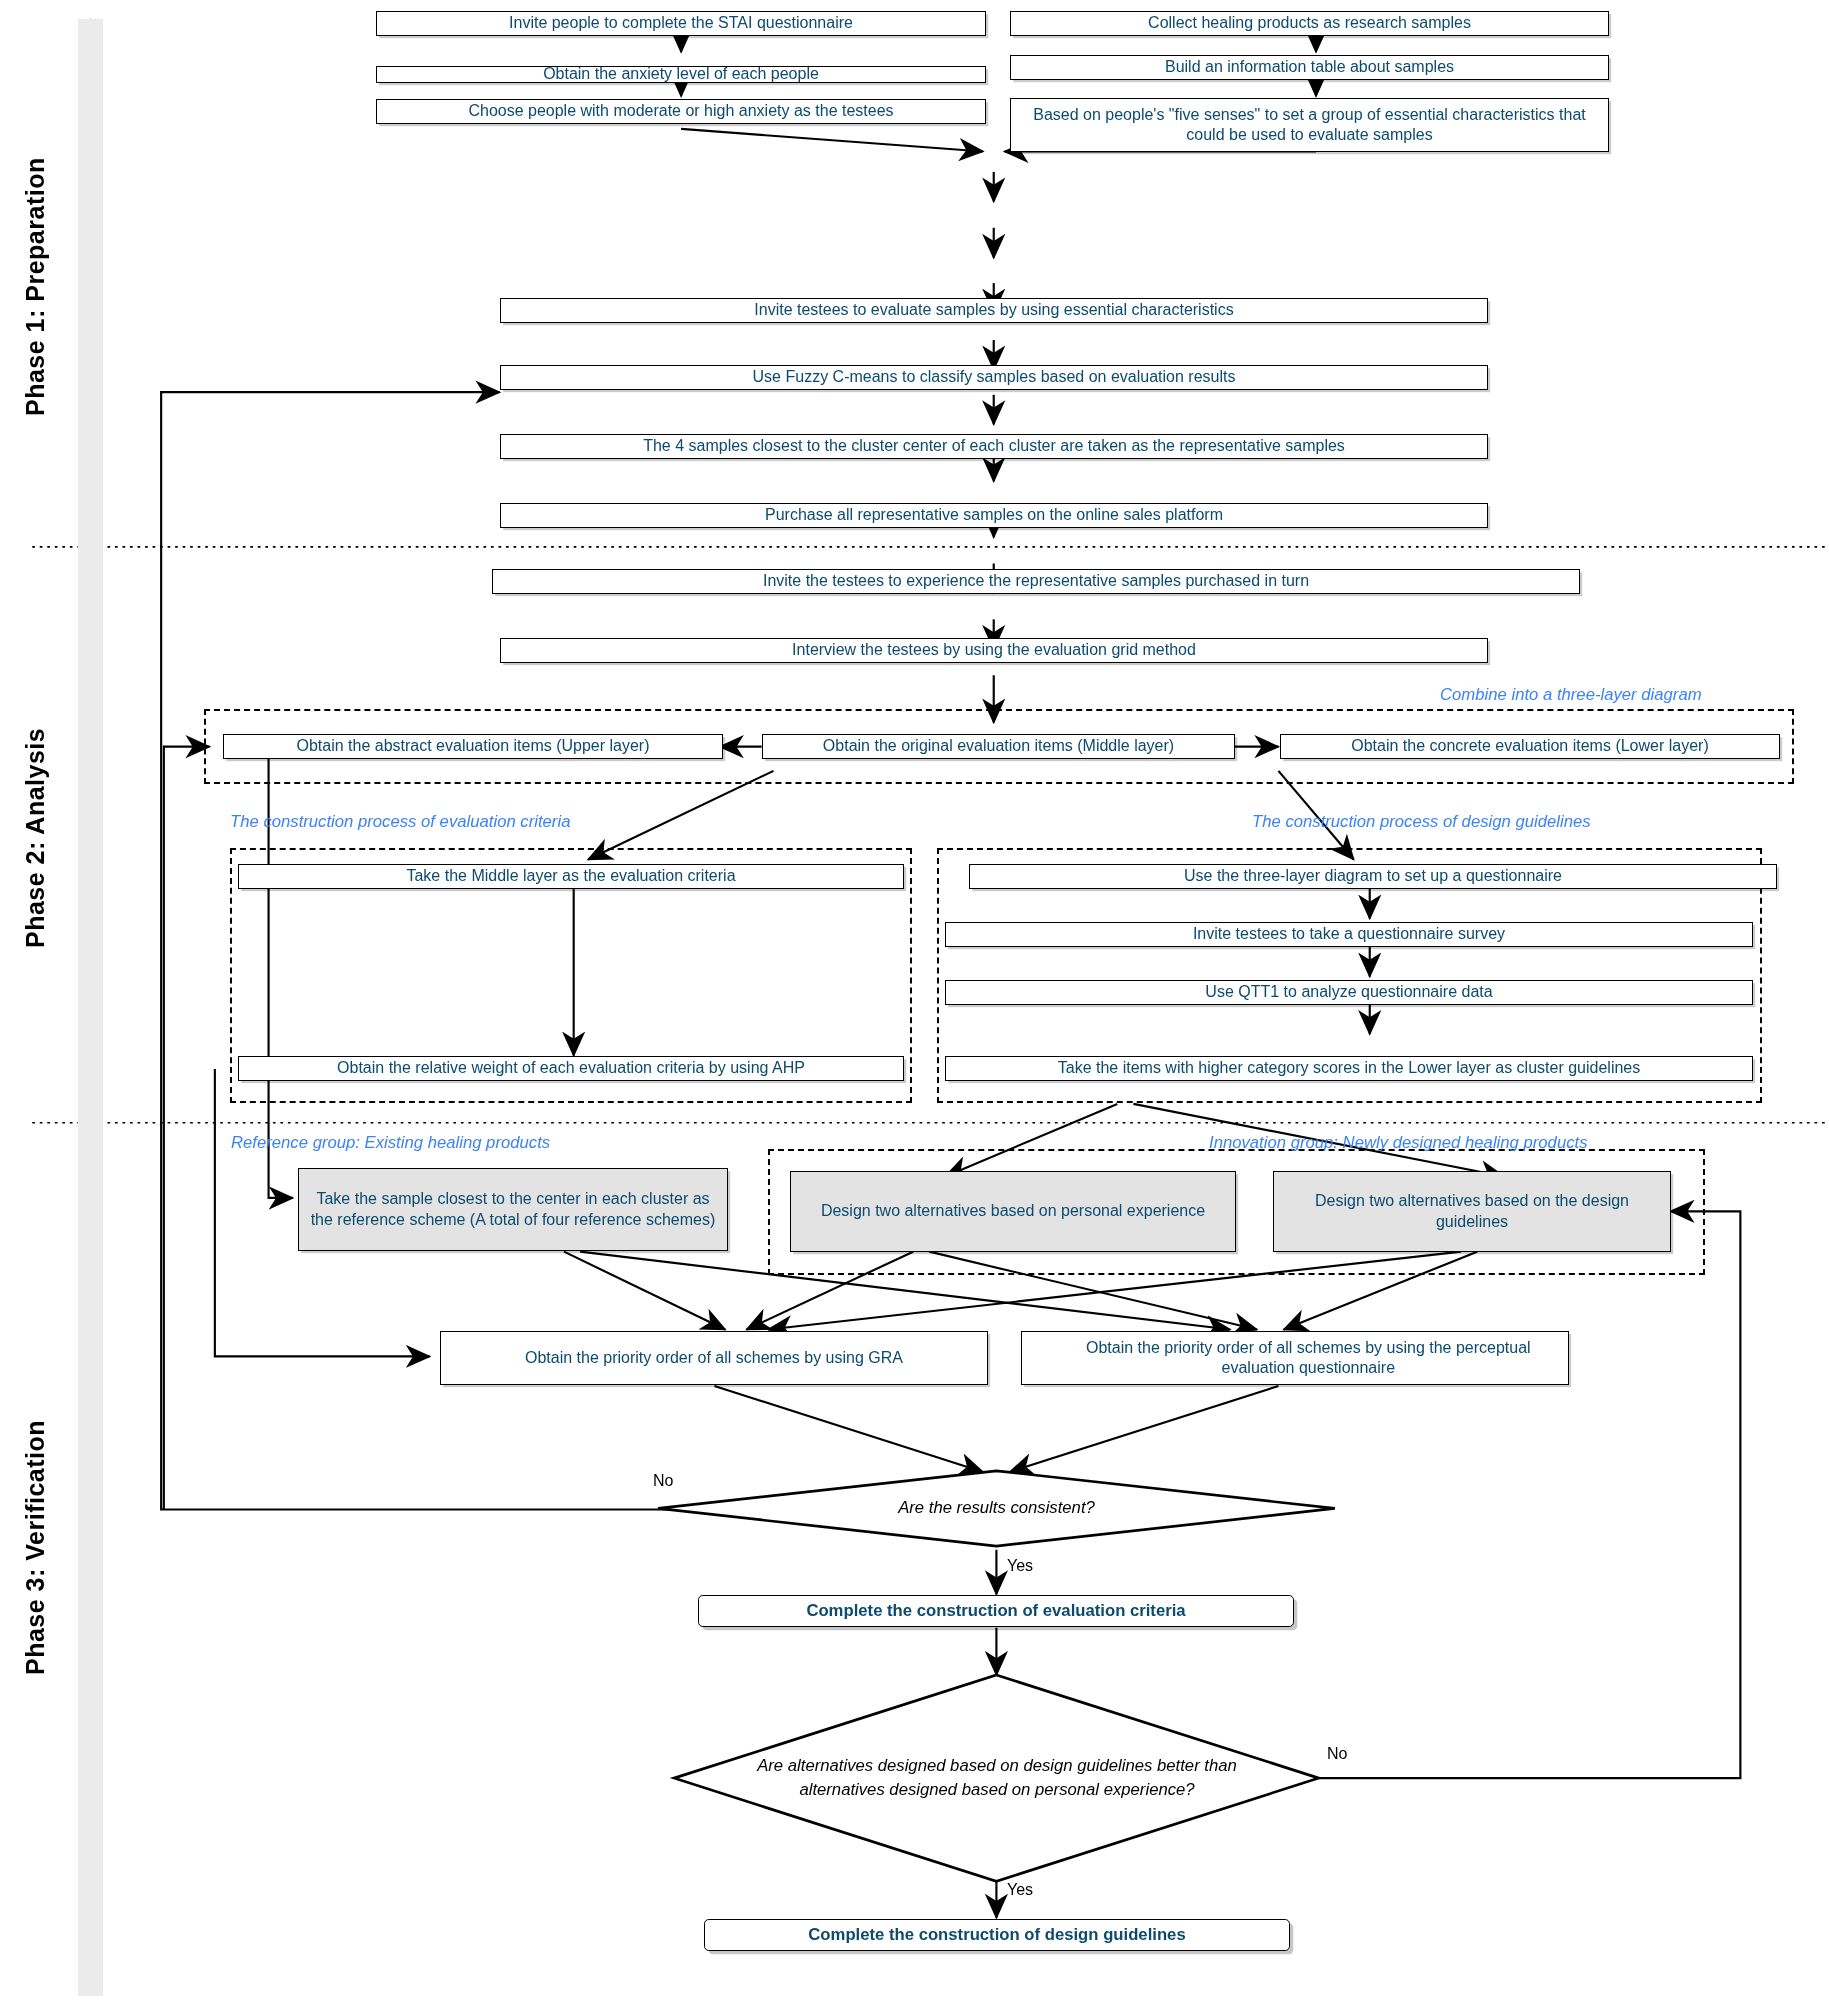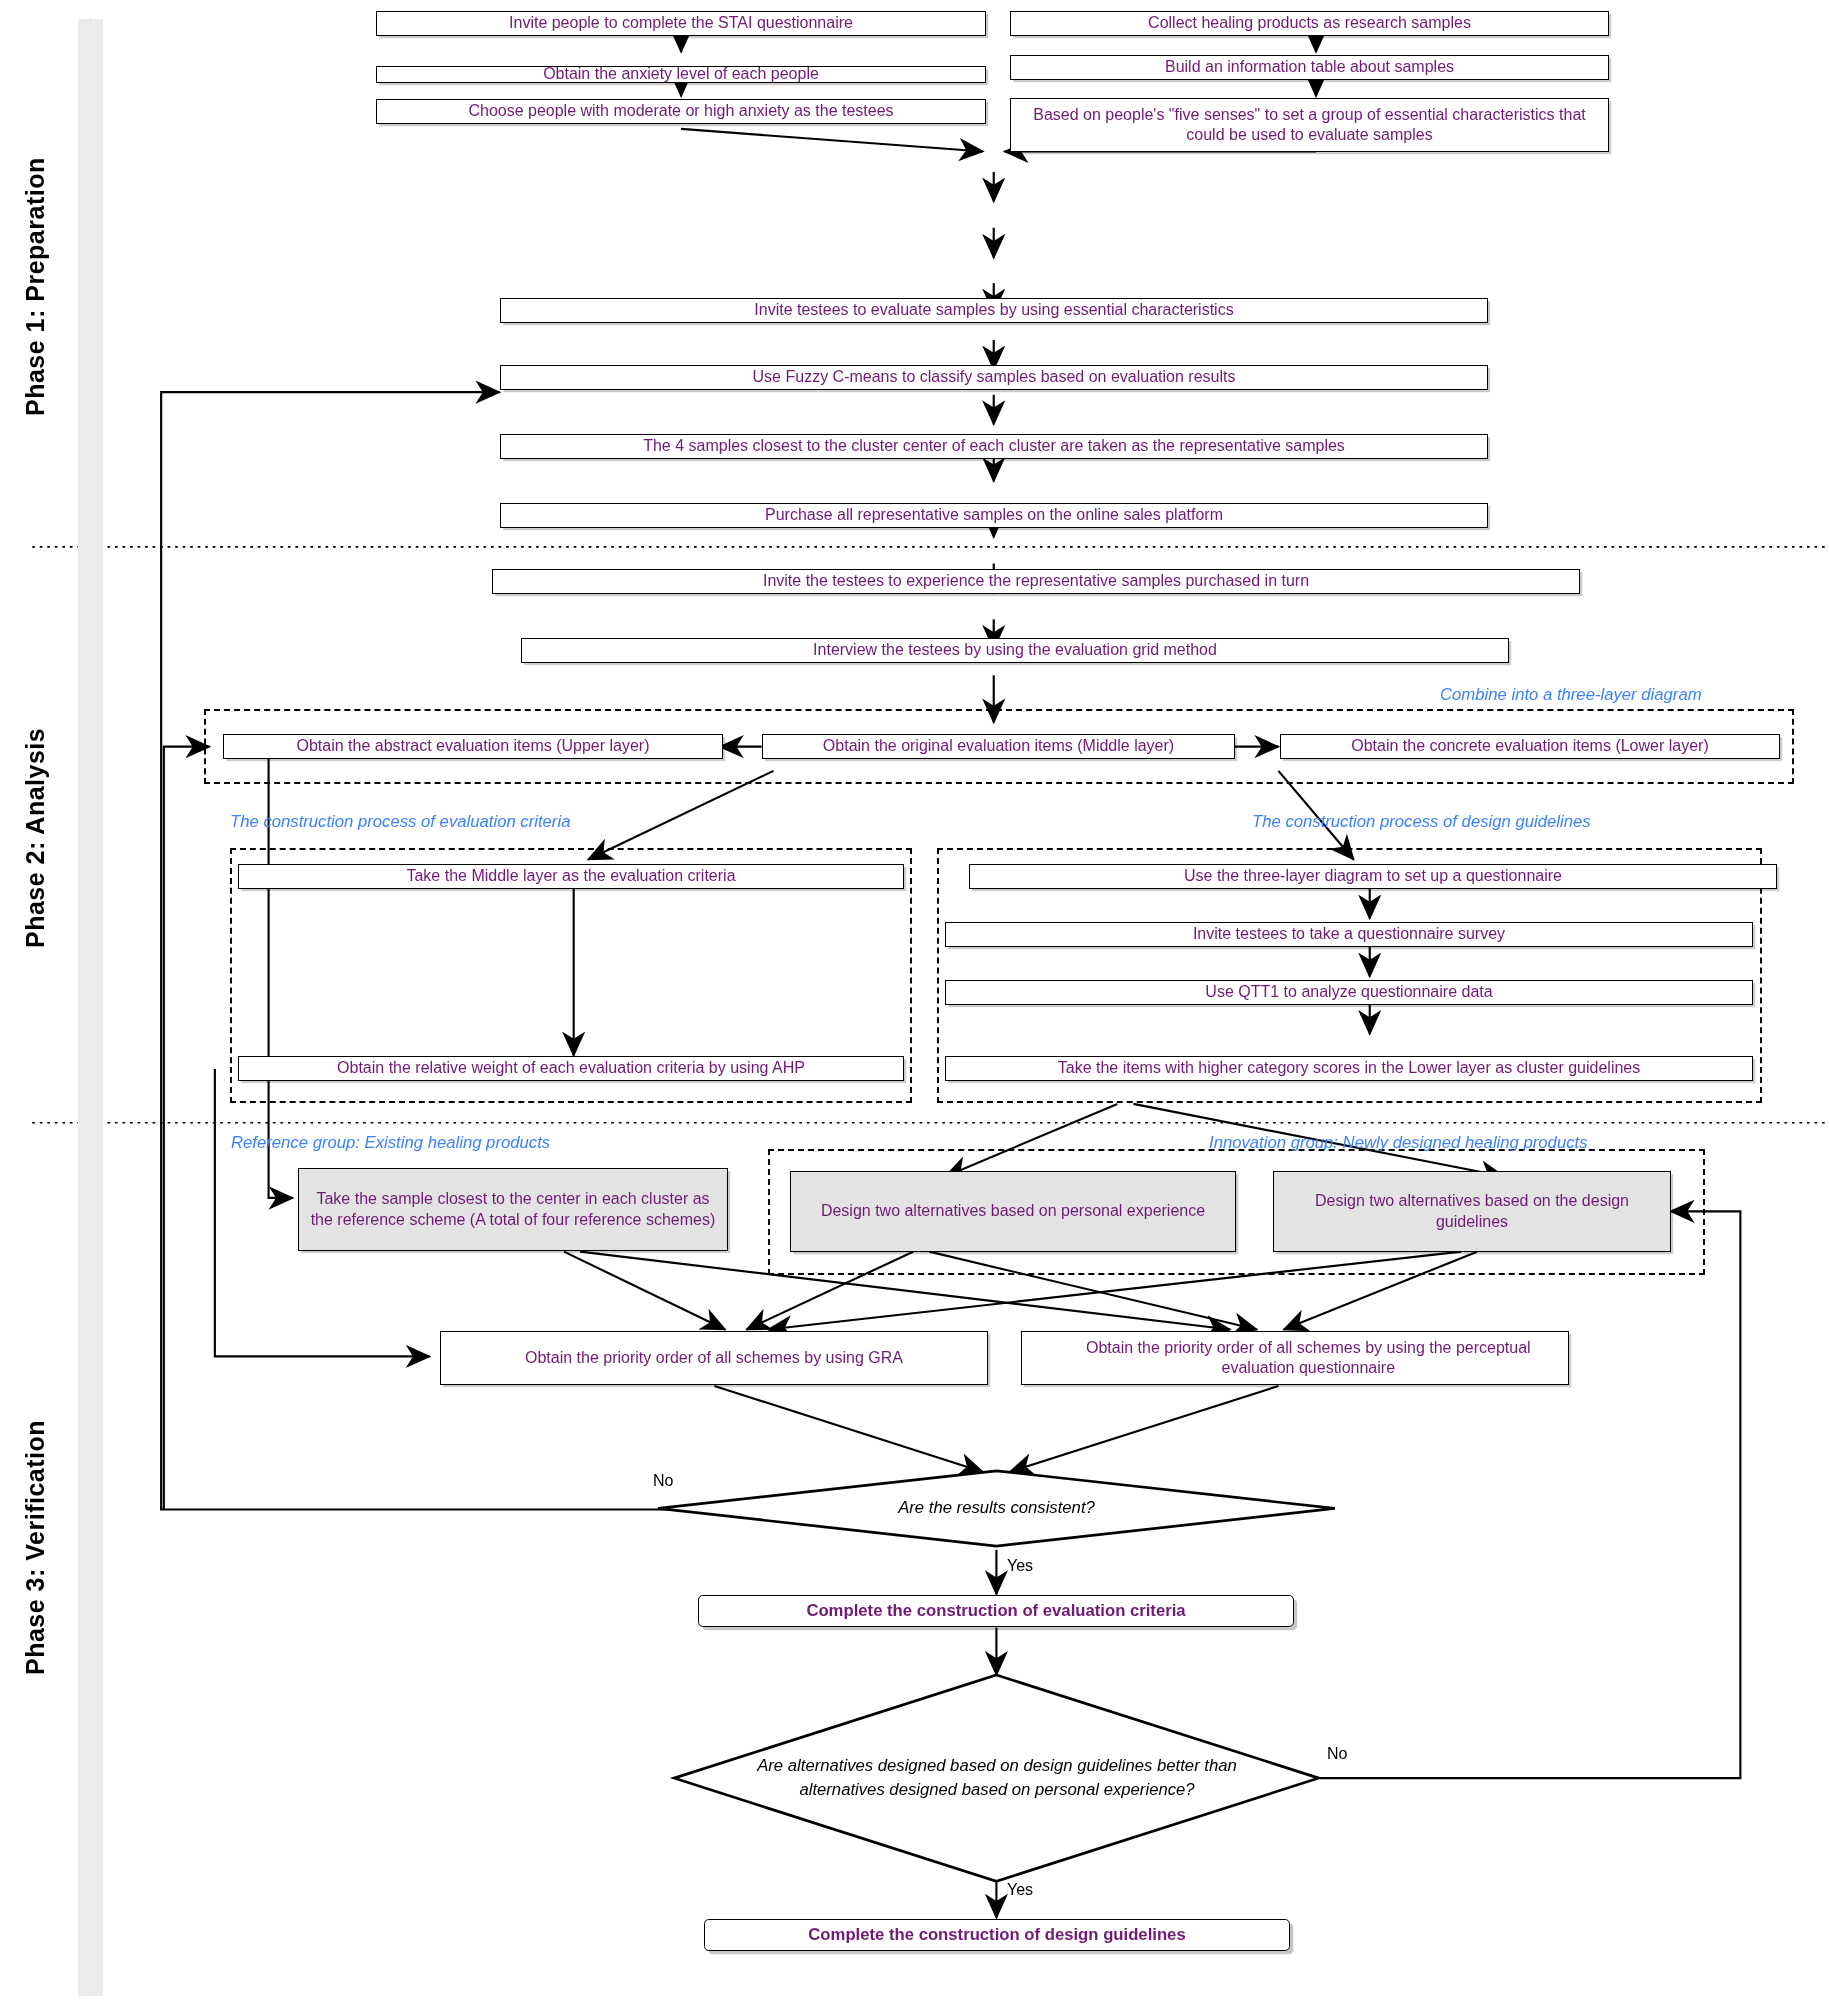--- a/index.html
+++ b/index.html
@@ -20,21 +20,21 @@
     writing-mode:vertical-rl;transform:rotate(180deg);
     white-space:nowrap;letter-spacing:0.5px;
     display:flex;align-items:center;justify-content:center;
   }
 
   
   .node{
     position:absolute;box-sizing:border-box;
     background:#ffffff;border:1.6px solid #000;
     display:flex;align-items:center;justify-content:center;
-    text-align:center;font-size:16px;line-height:1.28;color:#701a75;
+    text-align:center;font-size:16px;line-height:1.28;color:#0c4a6e;
     padding:2.1px 5.4px;
     box-shadow:2.7px 2.7px 0 -0.5px rgba(0,0,0,0.20);
   }
   .node.shaded{background:#e3e3e3;}
   .node.terminal{
     border-radius:4.8px;font-weight:bold;font-size:16.7px;
     box-shadow:3.8px 3.8px 0 -0.5px rgba(0,0,0,0.22);
   }
 
   
@@ -193,21 +193,21 @@
   <div class="node" style="left:1010px;top:10.7px;width:599px;height:25px;">Collect healing products as research samples</div>
   <div class="node" style="left:1010px;top:55px;width:599px;height:25px;">Build an information table about samples</div>
   <div class="node" style="left:1010px;top:98px;width:599px;height:54px;">Based on people's "five senses" to set a group of essential characteristics that could be used to evaluate samples</div>
 
   <div class="node" style="left:500px;top:298px;width:988px;height:25px;">Invite testees to evaluate samples by using essential characteristics</div>
   <div class="node" style="left:500px;top:365px;width:988px;height:25px;">Use Fuzzy C-means to classify samples based on evaluation results</div>
   <div class="node" style="left:500px;top:434px;width:988px;height:25px;">The 4 samples closest to the cluster center of each cluster are taken as the representative samples</div>
   <div class="node" style="left:500px;top:503px;width:988px;height:25px;">Purchase all representative samples on the online sales platform</div>
 
   <div class="node" style="left:492px;top:569px;width:1088px;height:25px;">Invite the testees to experience the representative samples purchased in turn</div>
-  <div class="node" style="left:500px;top:638px;width:988px;height:25px;margin-left:21px;">Interview the testees by using the evaluation grid method</div>
+  <div class="node" style="left:500px;top:638px;width:988px;height:25px;">Interview the testees by using the evaluation grid method</div>
 
   <div class="node" style="left:223px;top:734px;width:500px;height:25px;">Obtain the abstract evaluation items (Upper layer)</div>
   <div class="node" style="left:762px;top:734px;width:473px;height:25px;">Obtain the original evaluation items (Middle layer)</div>
   <div class="node" style="left:1280px;top:734px;width:500px;height:25px;">Obtain the concrete evaluation items (Lower layer)</div>
 
   <div class="node" style="left:238px;top:864px;width:666px;height:25px;">Take the Middle layer as the evaluation criteria</div>
   <div class="node" style="left:238px;top:1056px;width:666px;height:25px;">Obtain the relative weight of each evaluation criteria by using AHP</div>
 
   <div class="node" style="left:945px;top:864px;width:808px;height:25px;margin-left:24px;">Use the three-layer diagram to set up a questionnaire</div>
   <div class="node" style="left:945px;top:922px;width:808px;height:25px;">Invite testees to take a questionnaire survey</div>

